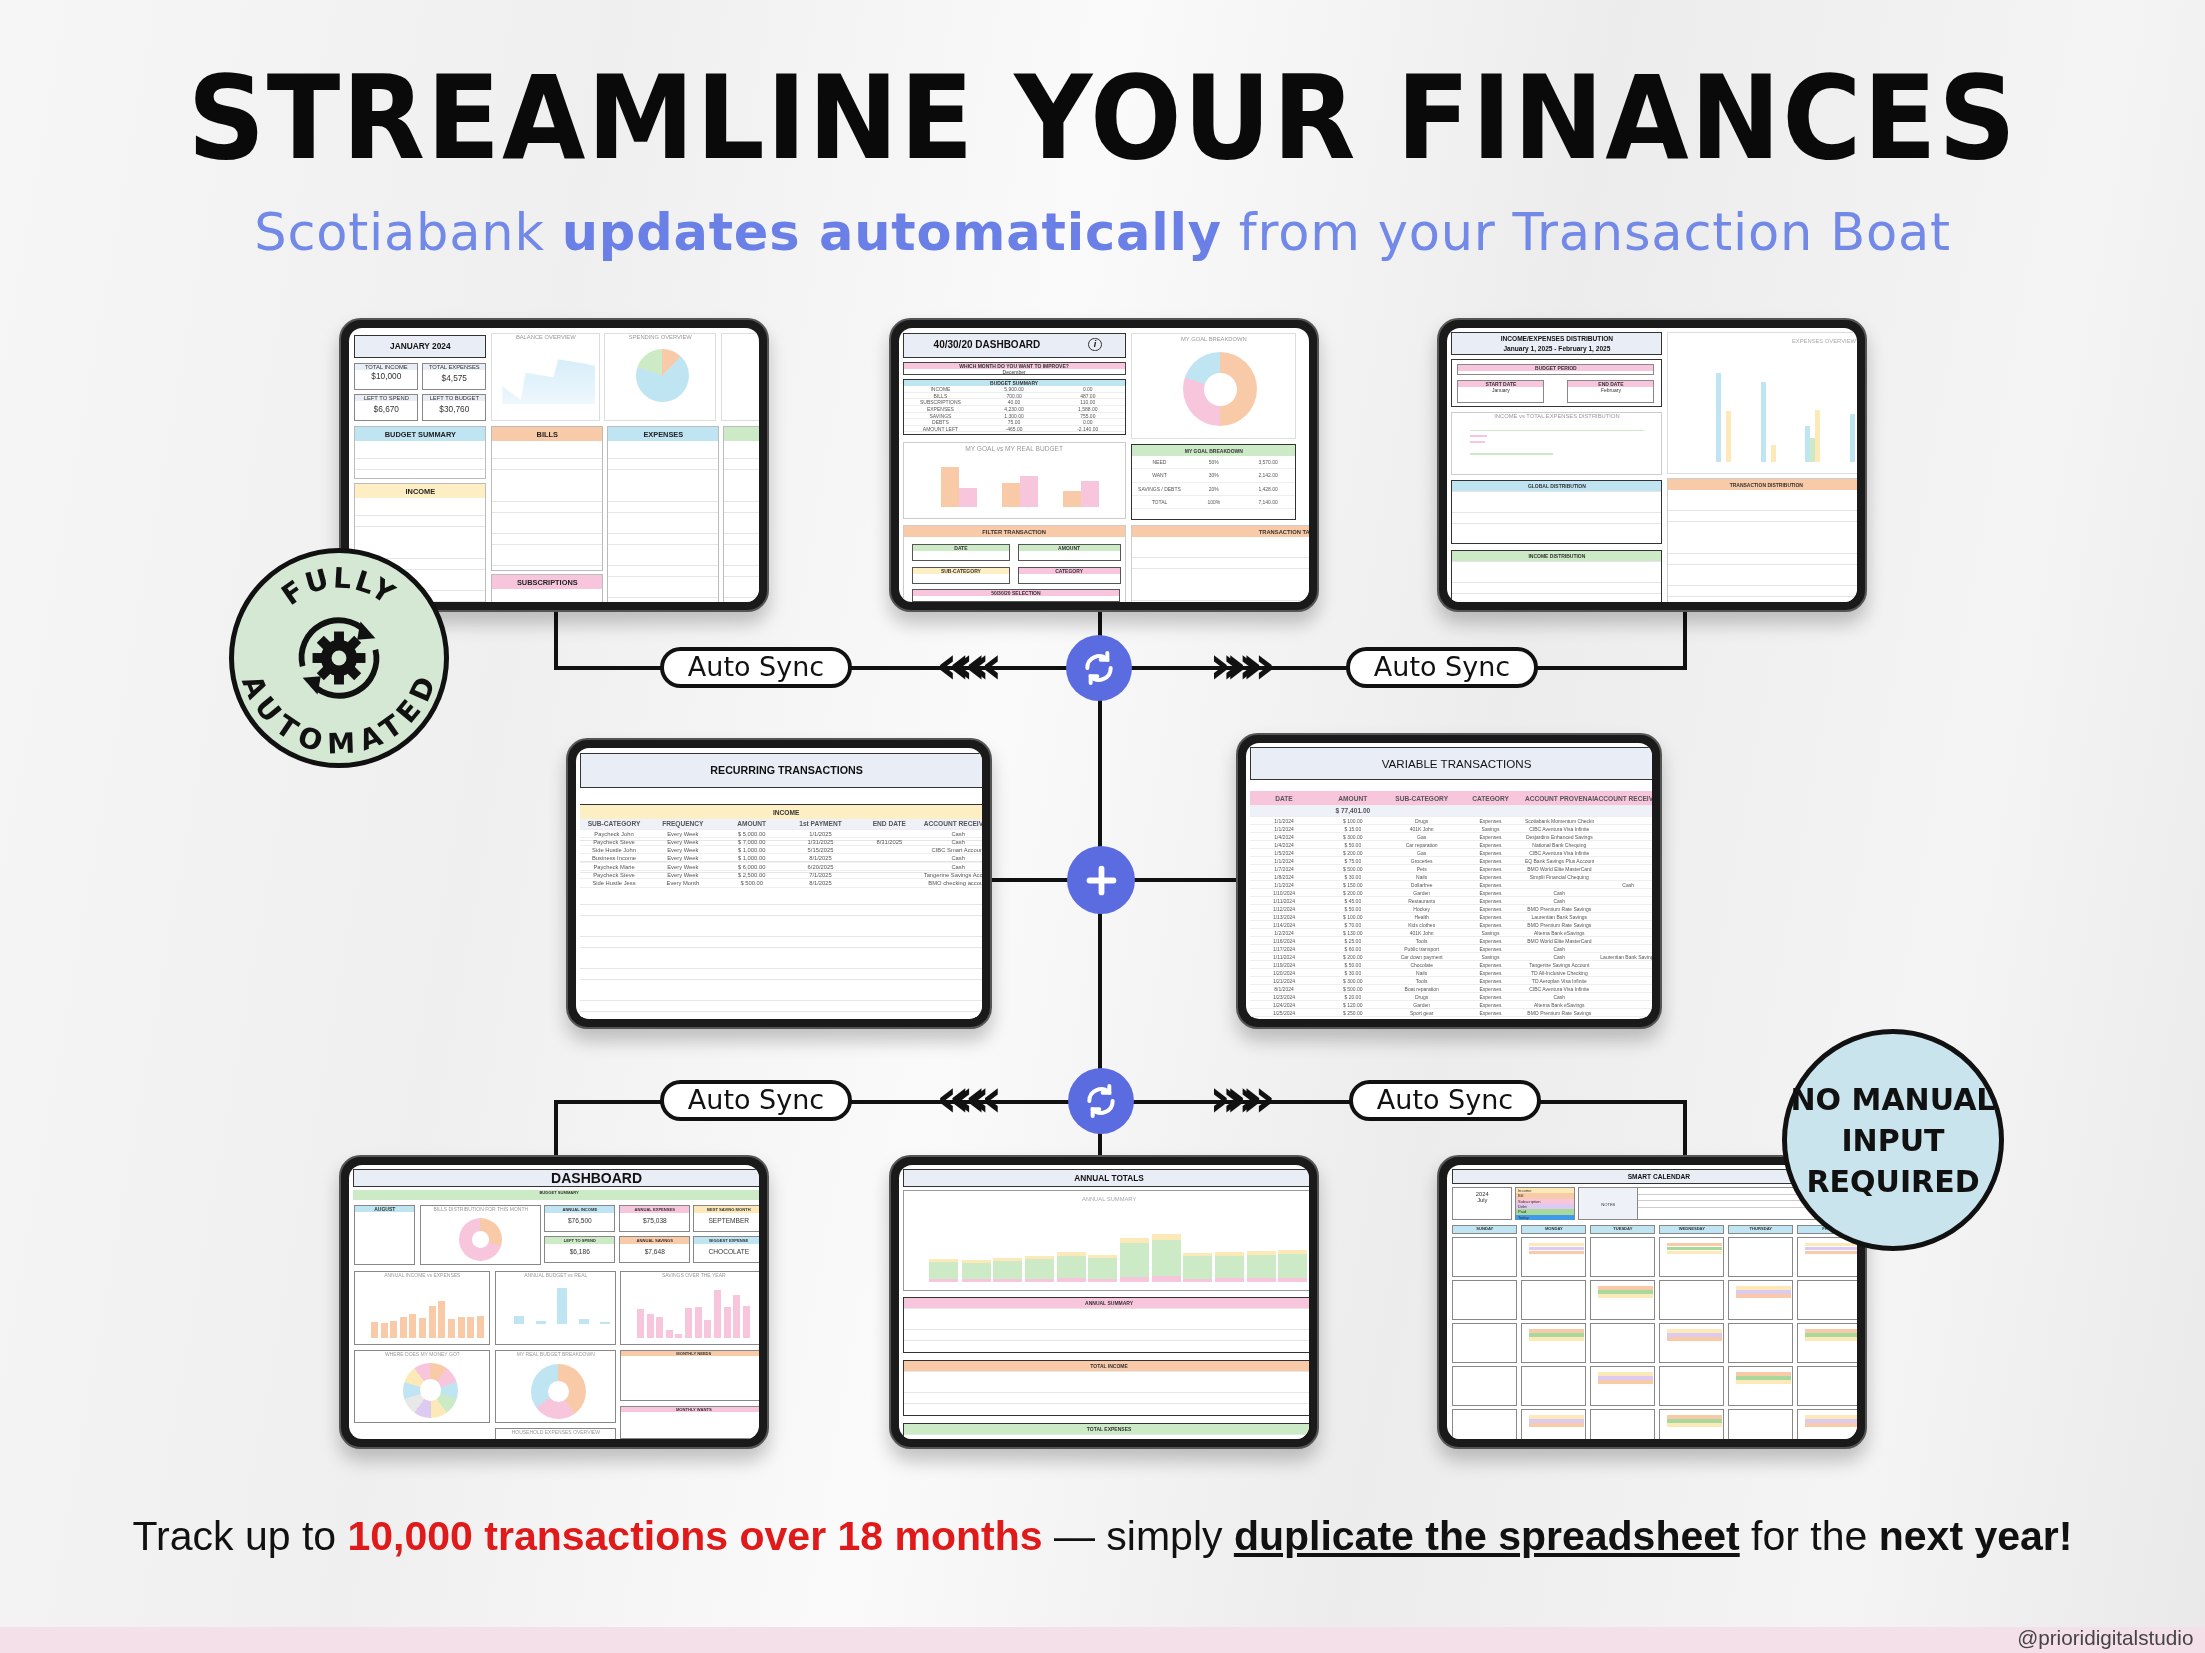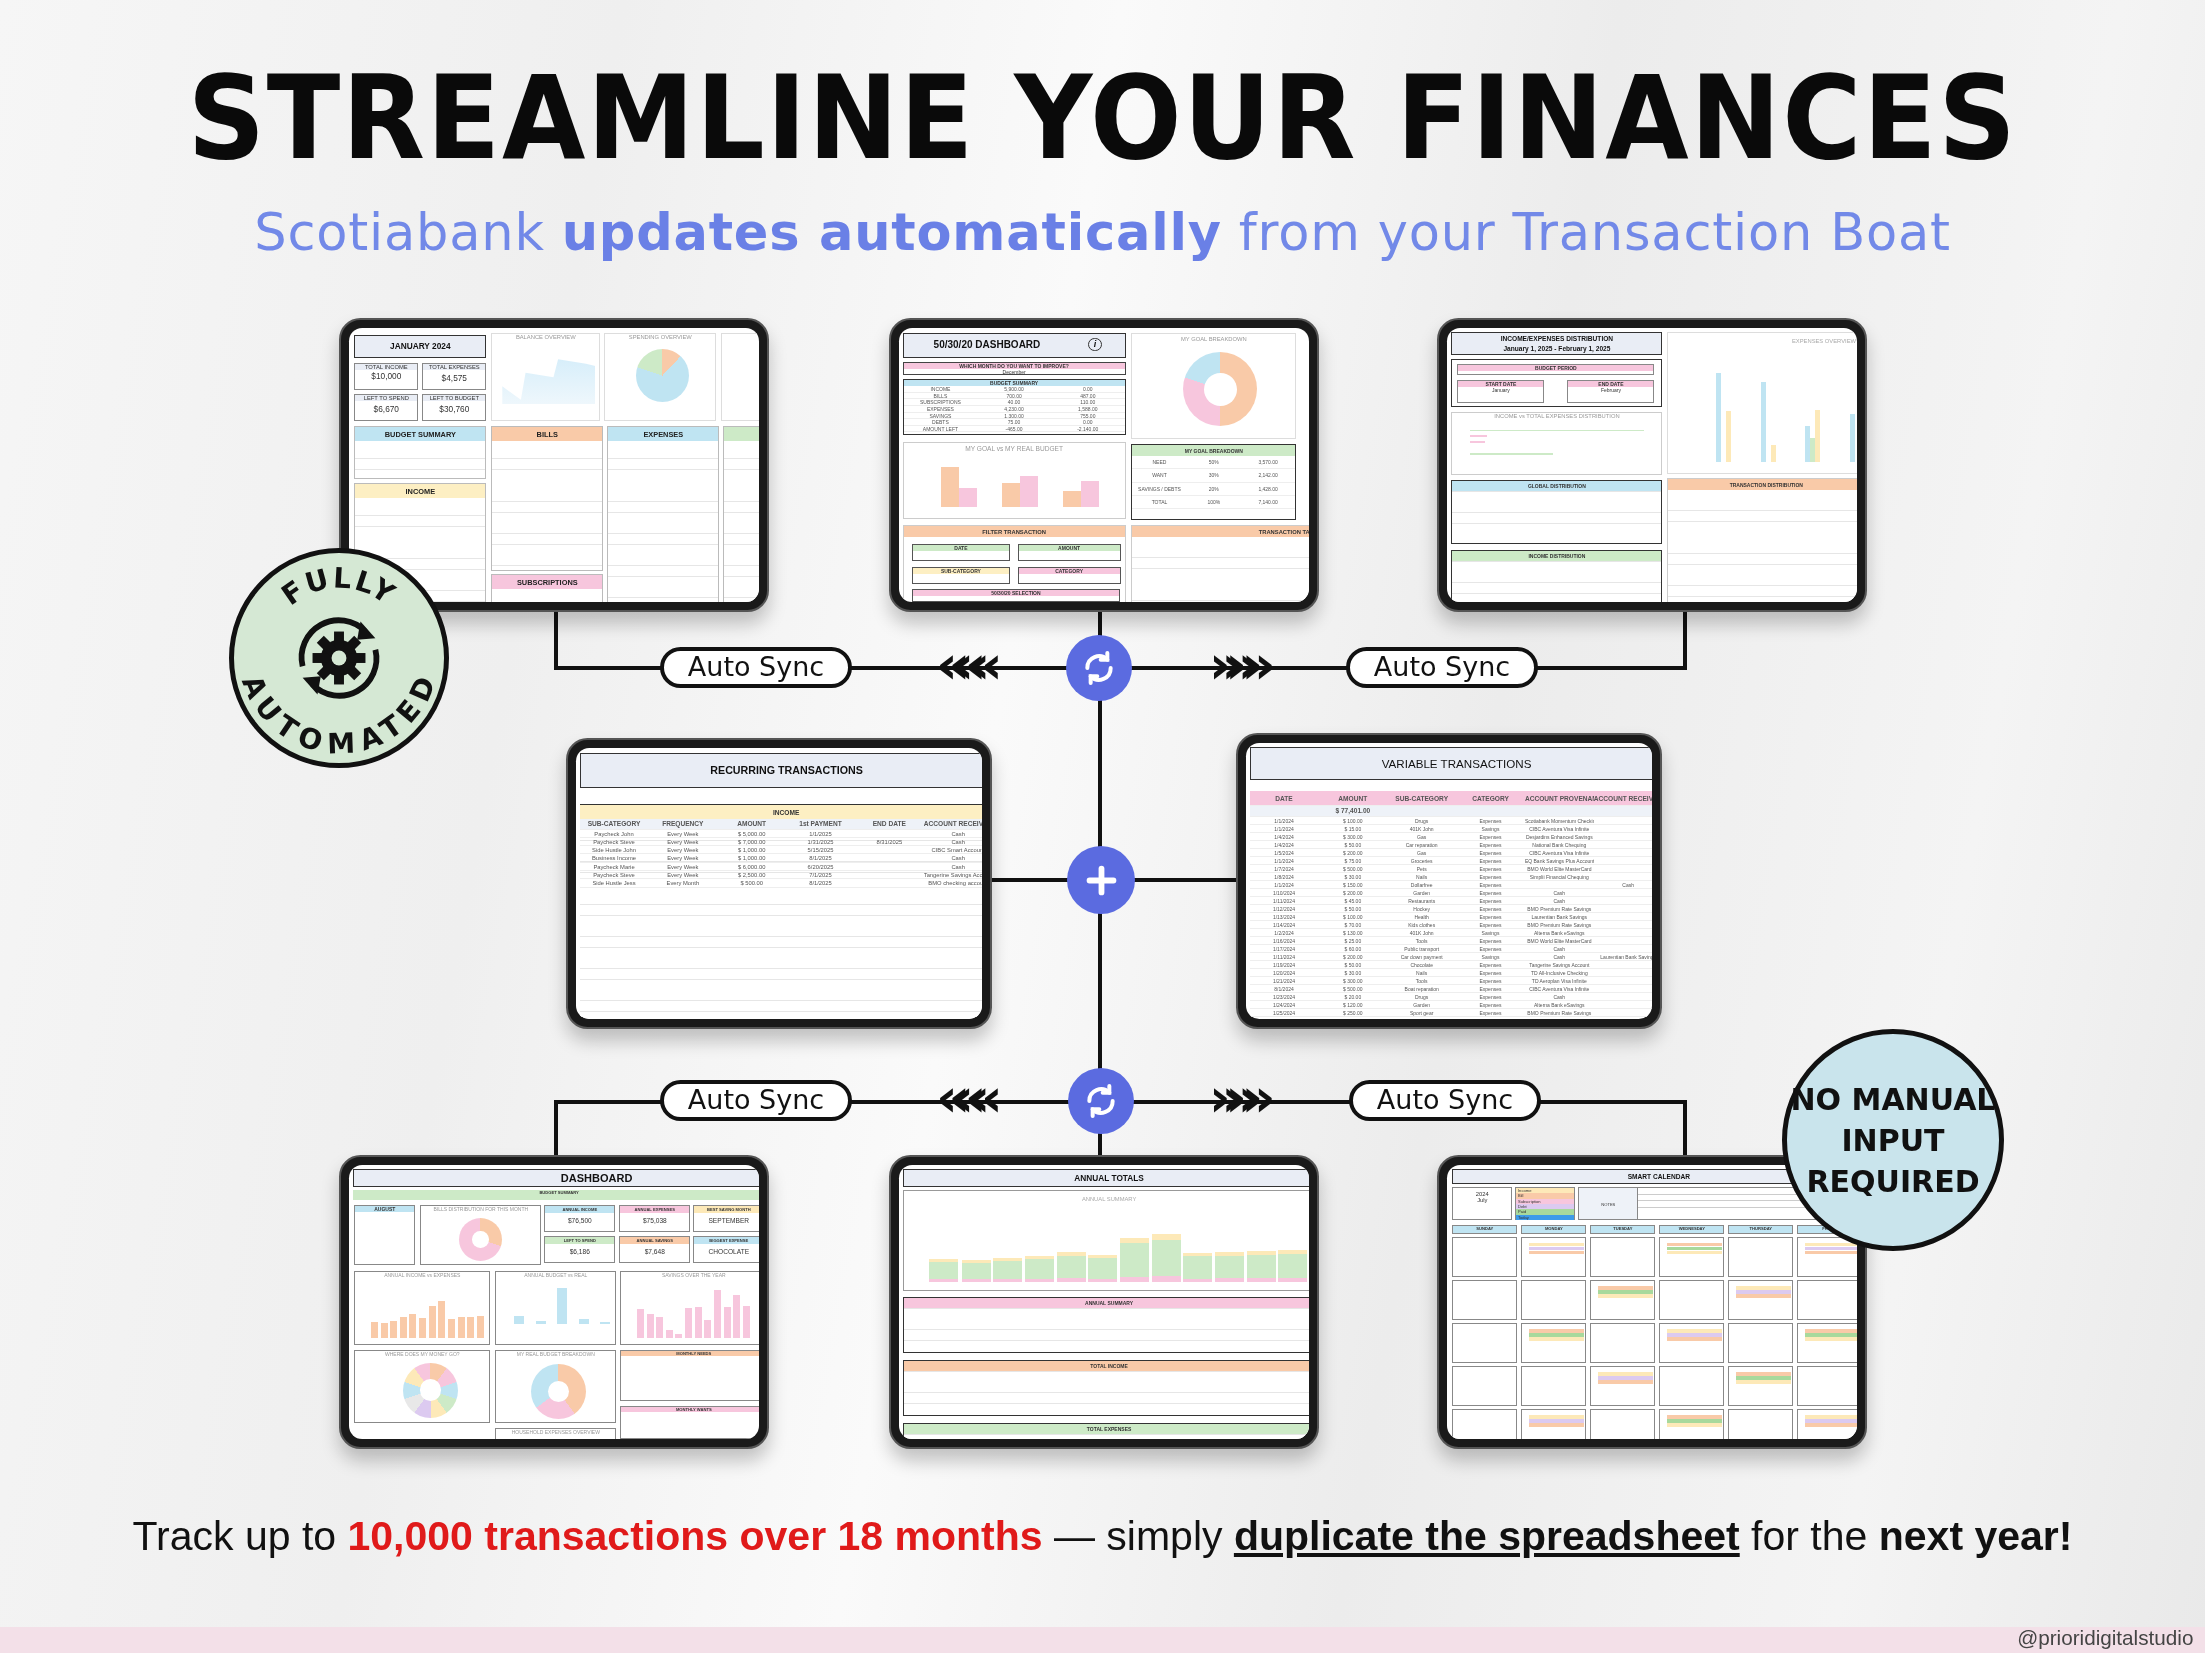--- a/index.html
+++ b/index.html
@@ -89,21 +89,21 @@
         <div class="hdr" style="background:#bfe4f2">EXPENSES</div>
       </div>
     <div class="abs grid-lines" style="left:374px;top:98px;width:50px;height:182px;border:0.8px solid #bbb">
         <div class="hdr" style="background:#cdeac7">&nbsp;</div>
       </div>
   </div>
 </div>
 
 <div class="tablet" style="left:889px;top:318px;width:430px;height:294px">
   <div class="screen">
-    <div class="sh abs" style="left:3.3px;top:5px;width:223px;height:25px;line-height:21.5px;font-size:10px;text-align:left;padding-left:30px"><span>50/30/20 DASHBOARD</span><span style="position:absolute;right:23px;top:3.3px;width:13.2px;height:13.2px;border:1.2px solid #333;border-radius:50%;font-size:9px;line-height:10.7px;text-align:center;font-style:italic">i</span></div>
+    <div class="sh abs" style="left:3.3px;top:5px;width:223px;height:25px;line-height:21.5px;font-size:10px;text-align:left;padding-left:30px"><span>40/30/20 DASHBOARD</span><span style="position:absolute;right:23px;top:3.3px;width:13.2px;height:13.2px;border:1.2px solid #333;border-radius:50%;font-size:9px;line-height:10.7px;text-align:center;font-style:italic">i</span></div>
     <div class="abs" style="left:3.3px;top:34px;width:223px;height:13.2px;border:0.8px solid #444;font-size:5px;text-align:center">
         <div style="background:#f7c6dd;font-weight:700">WHICH MONTH DO YOU WANT TO IMPROVE?</div>
         <div>December</div>
       </div>
     <div class="abs" style="left:3.3px;top:51px;width:223px;height:56px;border:1.7px solid #333;font-size:5px">
       <div style="background:#bfe4f2;text-align:center;font-weight:700">BUDGET SUMMARY</div>
       <div id="bs-rows">
           <div class="row" style="height: 6.6px; line-height: 6.6px; font-size: 5px;">
             <span>INCOME</span>
             <span>5,900.00</span>
@@ -607,21 +607,21 @@
       <path d="M19 12a7 7 0 0 1-12 5"></path>
       <path d="M17 3v4h-4"></path>
       <path d="M7 21v-4h4"></path>
     </svg>
 </div>
 <div class="chev" style="left:1209px;top:1073px">»»»</div>
 <div class="pill" style="left:1349px;top:1080px;width:192px">Auto Sync</div>
 
 <div class="tablet" style="left:339px;top:1155px;width:430px;height:294px">
   <div class="screen">
-    <div class="sh abs" style="left:3.3px;top:3.3px;width:488px;height:18px;line-height:16.5px;font-size:11px;border-width:0.8px">DASHBOARD</div>
+    <div class="sh abs" style="left:3.3px;top:3.3px;width:488px;height:18px;line-height:16.5px;font-size:14px;border-width:0.8px">DASHBOARD</div>
     <div class="abs" style="left:3.3px;top:25px;width:413px;height:10px;background:#cdeac7;text-align:center;font-size:4.1px;font-weight:700">BUDGET SUMMARY</div>
     <div class="abs" style="left:5px;top:40px;width:61px;height:60px;border:0.8px solid #888;font-size:5px">
         <div style="background:#bfe4f2;text-align:center;font-weight:700">AUGUST</div>
       </div>
     <div class="abs" style="left:71px;top:40px;width:121px;height:60px;border:0.8px solid #888">
       <div style="text-align:center;color:#999;font-size:5px">BILLS DISTRIBUTION FOR THIS MONTH</div>
       <div class="abs" style="left:38px;top:11.6px;width:43px;height:43px;border-radius:50%;background:conic-gradient(#f9caa8 0 30%,#f7c6dd 30% 100%)">
           <div class="abs" style="left:13.2px;top:13.2px;width:16.5px;height:16.5px;border-radius:50%;background:#fff"></div>
         </div>
     </div>

